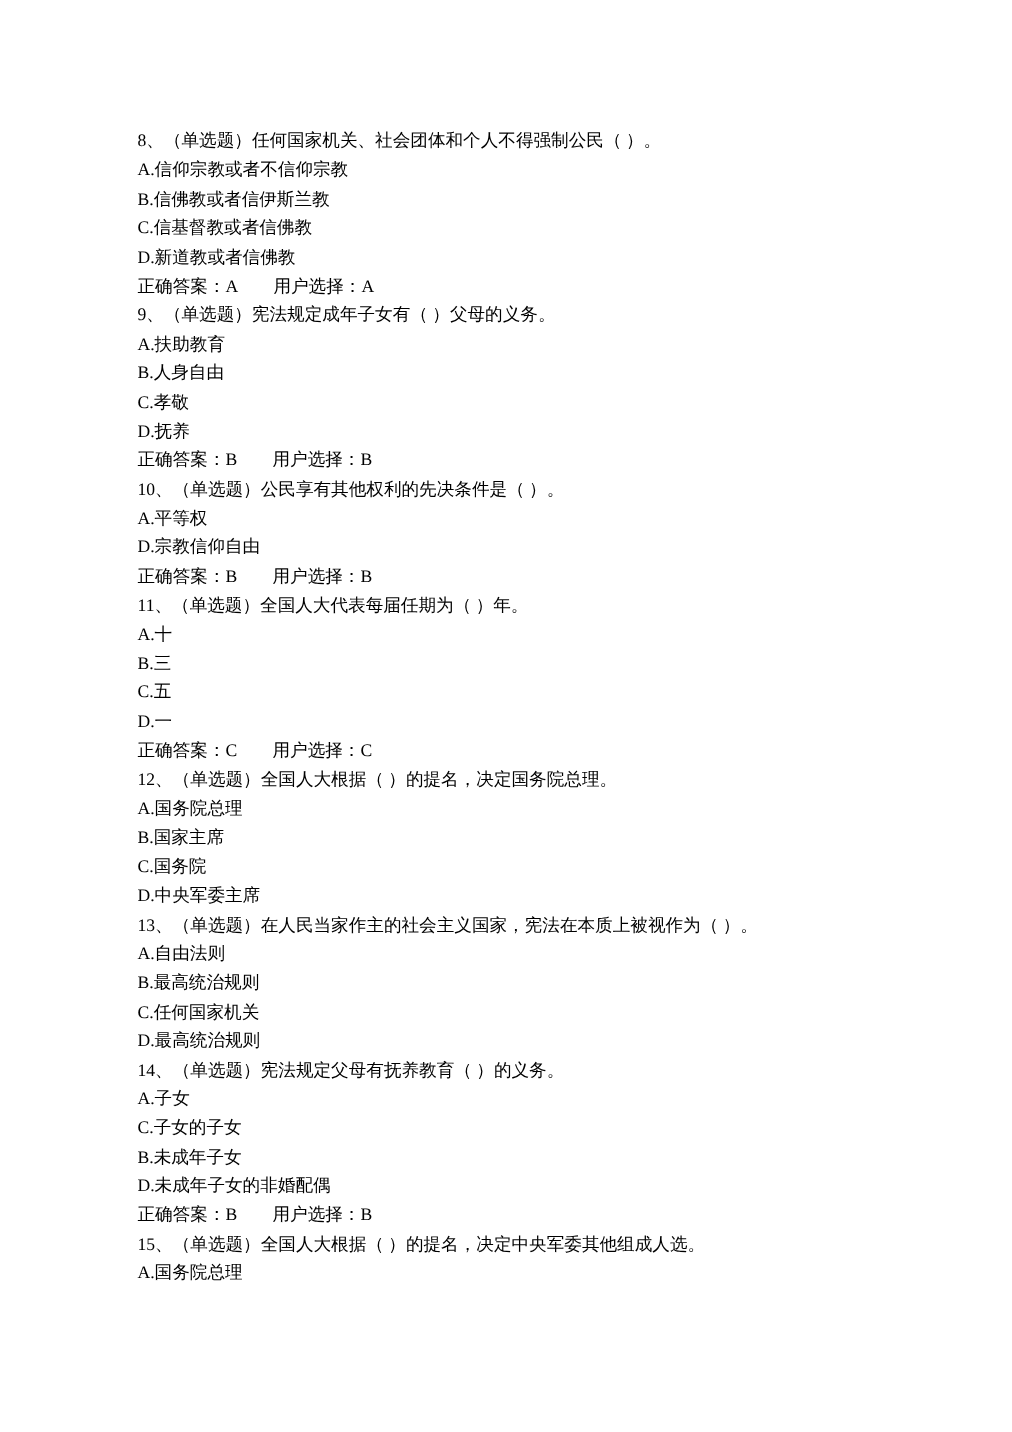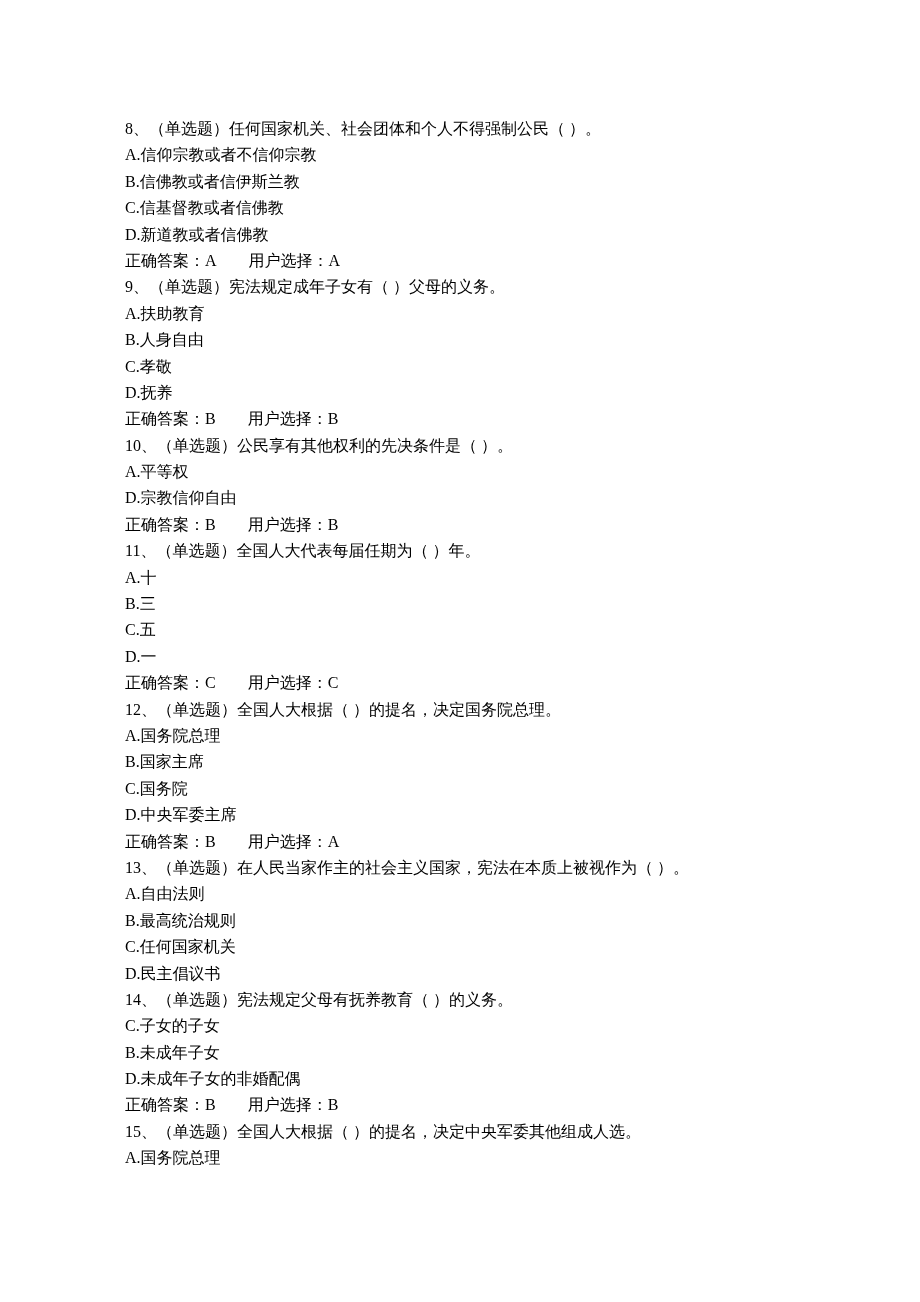--- a/index.html
+++ b/index.html
@@ -54,29 +54,29 @@
   <div class="line">B.三</div>
   <div class="line">C.五</div>
   <div class="line">D.一</div>
   <div class="line"><span>正确答案：C</span><span class="sep"></span><span>用户选择：C</span></div>
 
   <div class="line"><span>12</span>、<span>（单选题）</span><span>全国人大根据（  ）的提名，决定国务院总理。</span></div>
   <div class="line">A.国务院总理</div>
   <div class="line">B.国家主席</div>
   <div class="line">C.国务院</div>
   <div class="line">D.中央军委主席</div>
-  <div class="line"><span>正确答案：B</span><span class="sep"></span><span>用户选择：A</span></div>
 
   <div class="line"><span>13</span>、<span>（单选题）</span><span>在人民当家作主的社会主义国家，宪法在本质上被视作为（  ）。</span></div>
   <div class="line">A.自由法则</div>
   <div class="line">B.最高统治规则</div>
   <div class="line">C.任何国家机关</div>
-  <div class="line">D.民主倡议书</div>
+  <div class="line">D.最高统治规则</div>
 
   <div class="line"><span>14</span>、<span>（单选题）</span><span>宪法规定父母有抚养教育（  ）的义务。</span></div>
+  <div class="line">A.子女</div>
   <div class="line">C.子女的子女</div>
   <div class="line">B.未成年子女</div>
   <div class="line">D.未成年子女的非婚配偶</div>
   <div class="line"><span>正确答案：B</span><span class="sep"></span><span>用户选择：B</span></div>
 
   <div class="line"><span>15</span>、<span>（单选题）</span><span>全国人大根据（  ）的提名，决定中央军委其他组成人选。</span></div>
   <div class="line">A.国务院总理</div>
 
 </div>
 

